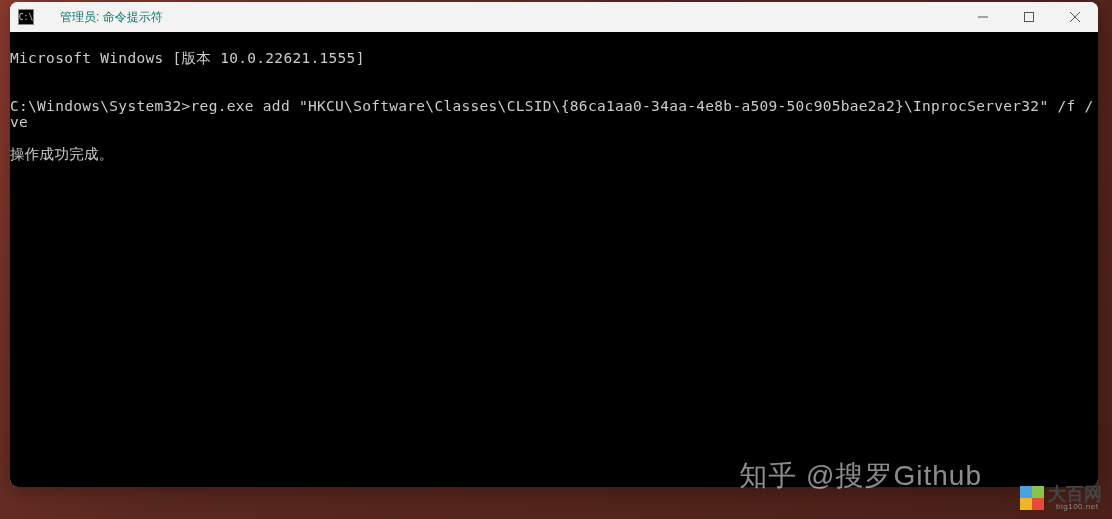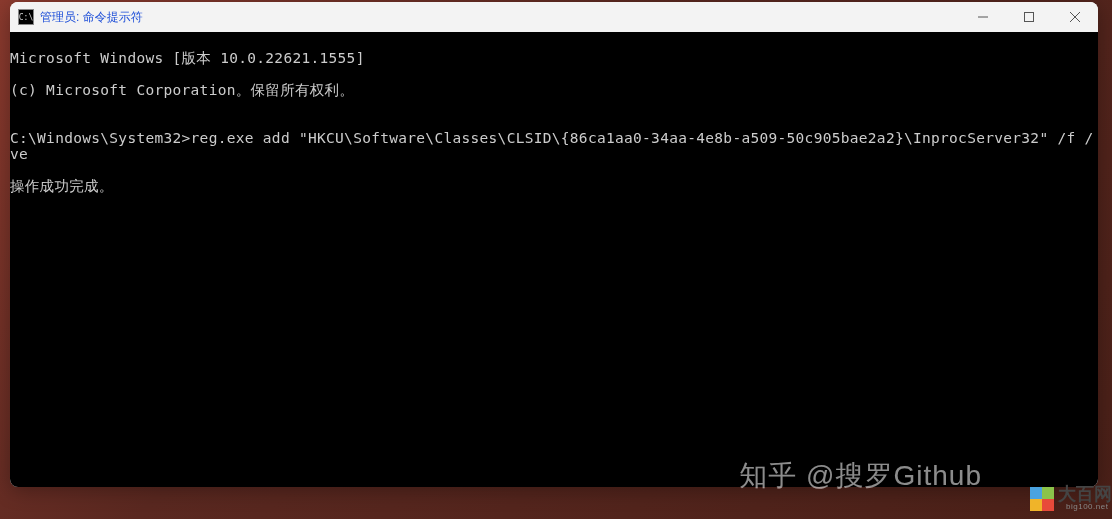--- a/index.html
+++ b/index.html
@@ -40,22 +40,23 @@
       display: flex;
       align-items: center;
       justify-content: center;
       font-size: 8px;
       color: #ccc;
       font-family: monospace;
       margin-right: 6px;
     }
     .titlebar-text {
       font-size: 12px;
-      color: #1d4ed8;
+      color: #0f766e;
       flex: 1;
+      margin-left: 20px;
     }
     .window-controls {
       display: flex;
       height: 100%;
     }
     .ctrl-btn {
       width: 46px;
       height: 100%;
       display: flex;
       align-items: center;
@@ -82,24 +83,24 @@
       right: 130px;
       bottom: 24px;
       font-size: 28px;
       font-weight: 500;
       color: rgba(255,255,255,0.55);
       font-family: "Microsoft YaHei", sans-serif;
       letter-spacing: 1px;
     }
     .watermark-dabai {
       position: absolute;
-      right: 0;
+      right: 10px;
       bottom: 8px;
       display: flex;
-      align-items: flex-end;
+      align-items: center;
       gap: 4px;
     }
     .dabai-logo {
       width: 24px;
       height: 24px;
       position: relative;
     }
     .dabai-logo .q1 { position:absolute; top:0; left:0; width:12px; height:12px; background:#4aa3e0; }
     .dabai-logo .q2 { position:absolute; top:0; right:0; width:12px; height:12px; background:#8bc34a; }
     .dabai-logo .q3 { position:absolute; bottom:0; left:0; width:12px; height:12px; background:#f0b429; }
@@ -129,21 +130,20 @@
       <div class="ctrl-btn close">
         <svg viewBox="0 0 10 10">
             <line x1="0" y1="0" x2="10" y2="10" stroke="currentColor" stroke-width="1"></line>
             <line x1="10" y1="0" x2="0" y2="10" stroke="currentColor" stroke-width="1"></line>
           </svg>
       </div>
     </div>
   </div>
   <div class="terminal">
 <span class="terminal-line">Microsoft Windows [版本 10.0.22621.1555]</span>
-<span class="terminal-line">(c) Microsoft Corporation。保留所有权利。</span>
 <span class="terminal-line"></span>
 <span class="terminal-line">C:\Windows\System32&gt;reg.exe add "HKCU\Software\Classes\CLSID\{86ca1aa0-34aa-4e8b-a509-50c905bae2a2}\InprocServer32" /f /ve</span>
 <span class="terminal-line">操作成功完成。</span>
 <span class="terminal-line"></span>
   </div>
 </div>
 
 <div class="watermark-zhihu">知乎 @搜罗Github</div>
 
 <div class="watermark-dabai">

